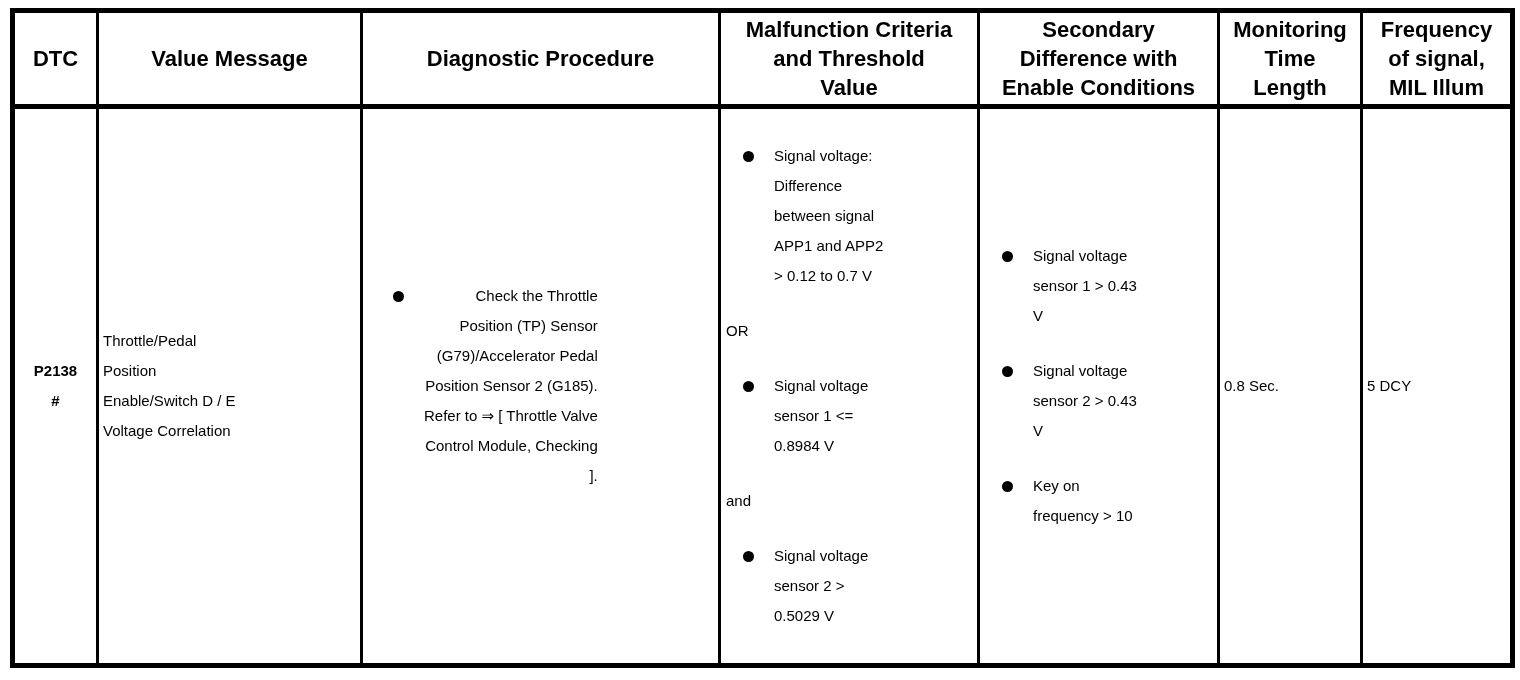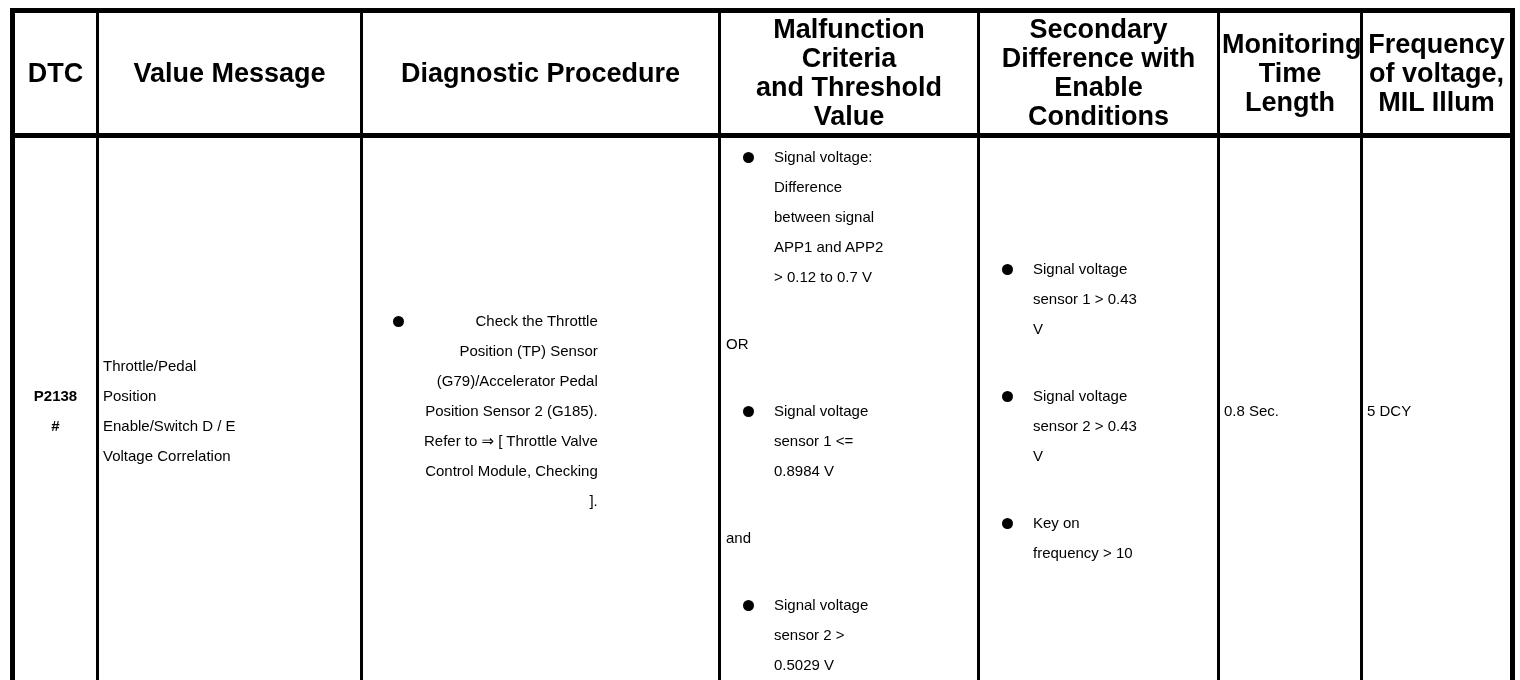--- a/index.html
+++ b/index.html
@@ -21,42 +21,42 @@
     table-layout: fixed;
     border: 5px solid #000;
   }
   .dtc-table th, .dtc-table td {
     border: 3px solid #000;
     overflow: hidden;
   }
   .dtc-table thead th {
     border-bottom: 5px solid #000;
     font-weight: bold;
-    font-size: 27px;
+    font-size: 22px;
     line-height: 29px;
     text-align: center;
     vertical-align: middle;
     white-space: pre-line;
     padding: 2px;
   }
   .dtc-table thead tr { height: 96px; }
   .dtc-table tbody td {
     font-size: 15px;
     line-height: 30px;
     vertical-align: middle;
     padding: 4px;
   }
   .pre { white-space: pre-line; }
 
   .cell-dtc  { text-align: center; font-weight: bold; }
   .cell-error { padding-left: 5px; }
   .cell-malf { vertical-align: top; padding-top: 12px; }
   .cell-mon, .cell-freq { padding-left: 7px; }
 
-  .stack > * + * { margin-top: 37px; }
+  .stack > * + * { margin-top: 25px; }
 
   .bullet-item {
     display: flex;
     align-items: flex-start;
     padding-left: 18px;
   }
   .cell-diag .bullet-item { padding-left: 26px; text-align: right; }
   .bullet {
     flex: 0 0 auto;
     width: 11px;
@@ -90,21 +90,21 @@
         <th>Malfunction Criteria
 and Threshold
 Value</th>
         <th>Secondary
 Difference with
 Enable Conditions</th>
         <th>Monitoring
 Time
 Length</th>
         <th>Frequency
-of voltage,
+of signal,
 MIL Illum</th>
       </tr>
     </thead>
     <tbody>
       <tr>
 
         <td class="cell-dtc">
           <div class="pre">P2138
 #</div>
         </td>

